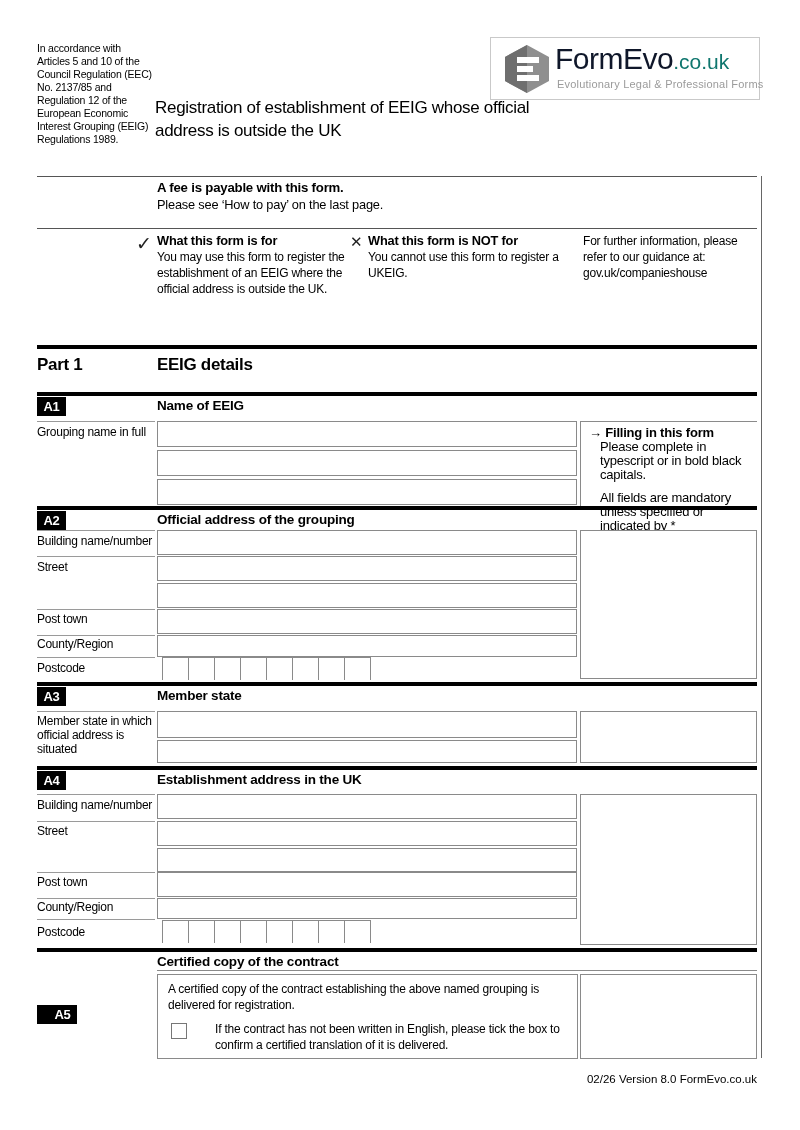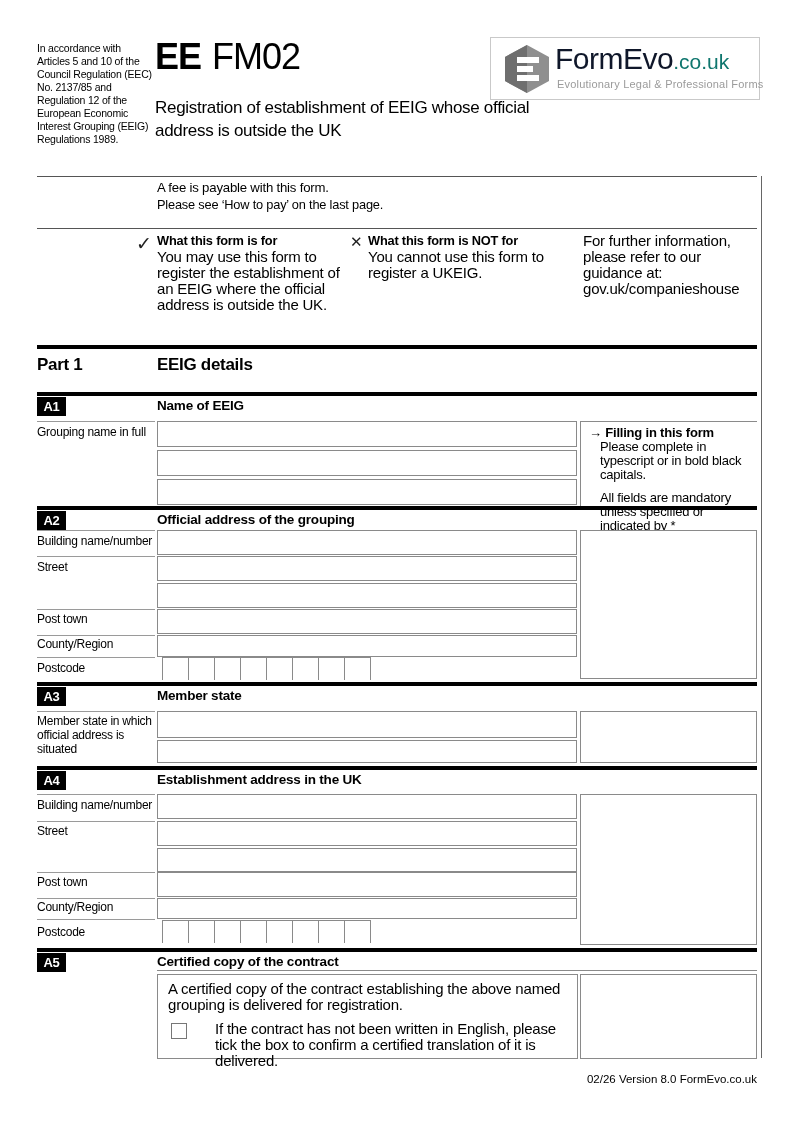--- a/index.html
+++ b/index.html
@@ -11,56 +11,52 @@
          font-weight:bold;font-size:13px;line-height:19px;text-align:center;letter-spacing:-0.3px;}
   .shead{position:absolute;left:157px;font-weight:bold;font-size:13.5px;letter-spacing:-0.2px;}
   .lbl{position:absolute;left:37px;width:122px;font-size:12px;letter-spacing:-0.25px;line-height:14px;}
   .lline{position:absolute;left:37px;width:118px;height:0;border-top:1px solid #9a9a9a;}
   .inp{position:absolute;left:157px;width:418px;border:1px solid #8a8a8a;background:#fff;}
   .sbox{position:absolute;left:580px;width:175px;border:1px solid #8a8a8a;background:#fff;}
   .rule{position:absolute;left:37px;width:720px;height:0;border-top:1px solid #555;}
   .pcrow{position:absolute;left:162px;display:flex;}
   .pc{width:25px;height:22px;border-left:1px solid #8a8a8a;border-top:1px solid #8a8a8a;}
   .pc:last-child{border-right:1px solid #8a8a8a;}
-  .body-txt{font-size:15px;letter-spacing:-0.2px;line-height:16px;}
+  .body-txt{font-size:12px;letter-spacing:-0.2px;line-height:16px;}
   .info-title{font-weight:bold;font-size:12.8px;letter-spacing:-0.2px;}
   .note-txt{font-size:13px;letter-spacing:-0.2px;line-height:14px;}
 </style>
 </head>
 <body>
 
 <div class="page">
 
   <div class="abs" style="left:37px;top:42px;width:118px;font-size:10.5px;line-height:13px;letter-spacing:-0.2px;">In accordance with Articles 5 and 10 of the Council Regulation (EEC) No. 2137/85 and Regulation 12 of the European Economic Interest Grouping (EEIG) Regulations 1989.</div>
 
-  <div class="abs" style="left:155px;top:36px;font-size:36px;letter-spacing:-1px;">
-    <span style="font-weight:bold;">EE</span>
-    <span style="font-weight:normal;margin-left:2px;">FM02</span>
-  </div>
 
   <div class="abs" style="left:155px;top:96px;width:382px;font-size:17px;line-height:23px;letter-spacing:-0.3px;">Registration of establishment of EEIG whose official address is outside the UK</div>
 
   <div class="abs" style="left:490px;top:37px;width:268px;height:61px;border:1px solid #c9c9c9;">
     <span class="abs" style="left:14px;top:7px;">
       <svg width="44" height="48" viewBox="0 0 44 48">
         <polygon points="22,0 44,12 44,36 22,48 0,36 0,12" fill="#8f8f8f"></polygon>
         <polygon points="22,0 22,48 0,36 0,12" fill="#6f6f6f"></polygon>
         <rect x="12" y="12" width="22" height="6" fill="#ffffff"></rect>
         <rect x="12" y="21" width="16" height="6" fill="#ffffff"></rect>
         <rect x="12" y="30" width="22" height="6" fill="#ffffff"></rect>
       </svg>
     </span>
     <div class="abs" style="left:64px;top:4px;white-space:nowrap;">
       <span style="font-size:30px;color:#0f172a;letter-spacing:-0.5px;">FormEvo</span><span style="font-size:21px;color:#0f766e;">.co.uk</span>
     </div>
     <div class="abs" style="left:66px;top:40px;font-size:11px;color:#9b9b9b;letter-spacing:0.2px;white-space:nowrap;">Evolutionary Legal &amp; Professional Forms</div>
   </div>
 
   <div class="rule" style="top:176px;"></div>
-  <div class="abs" style="left:157px;top:180px;font-size:13.2px;font-weight:normal;letter-spacing:-0.2px;">A fee is payable with this form.</div>
+  <div class="abs" style="left:157px;top:180px;font-size:13.2px;font-weight:bold;letter-spacing:-0.2px;">A fee is payable with this form.</div>
   <div class="abs" style="left:157px;top:197px;font-size:12.8px;letter-spacing:-0.2px;">Please see ‘How to pay’ on the last page.</div>
   <div class="rule" style="top:228px;"></div>
 
   <span class="abs" style="left:136px;top:232px;font-size:19px;font-weight:bold;color:#222;">✓</span>
   <div class="abs info-title" style="left:157px;top:233px;">What this form is for</div>
   <div class="abs body-txt" style="left:157px;top:249px;width:202px;">You may use this form to register the establishment of an EEIG where the official address is outside the UK.</div>
 
   <span class="abs" style="left:350px;top:233px;font-size:15px;font-weight:bold;color:#222;">✕</span>
   <div class="abs info-title" style="left:368px;top:233px;">What this form is NOT for</div>
   <div class="abs body-txt" style="left:368px;top:249px;width:198px;">You cannot use this form to register a UKEIG.</div>
@@ -168,21 +164,21 @@
       <div class="pc"></div>
       <div class="pc"></div>
       <div class="pc"></div>
       <div class="pc"></div>
       <div class="pc"></div>
       <div class="pc"></div>
   </div>
   <div class="sbox" style="top:794px;height:149px;"></div>
 
   <div class="bar" style="top:948px;"></div>
-  <div class="badge" style="top:953px;">A5</div>
+  <div class="badge" style="top:1005px;padding-left:11px;">A5</div>
   <div class="shead" style="top:954px;">Certified copy of the contract</div>
   <div class="abs" style="left:157px;top:970px;width:600px;height:0;border-top:1px solid #8a8a8a;"></div>
 
   <div class="abs" style="left:157px;top:974px;width:419px;height:83px;border:1px solid #8a8a8a;">
     <div class="body-txt" style="padding:6px 10px 0 10px;">A certified copy of the contract establishing the above named grouping is delivered for registration.</div>
     <div style="display:flex;margin-top:8px;padding-left:13px;">
       <div style="width:14px;height:14px;border:1px solid #777;margin-top:2px;"></div>
       <div class="body-txt" style="width:352px;margin-left:28px;">If the contract has not been written in English, please tick the box to confirm a certified translation of it is delivered.</div>
     </div>
   </div>

